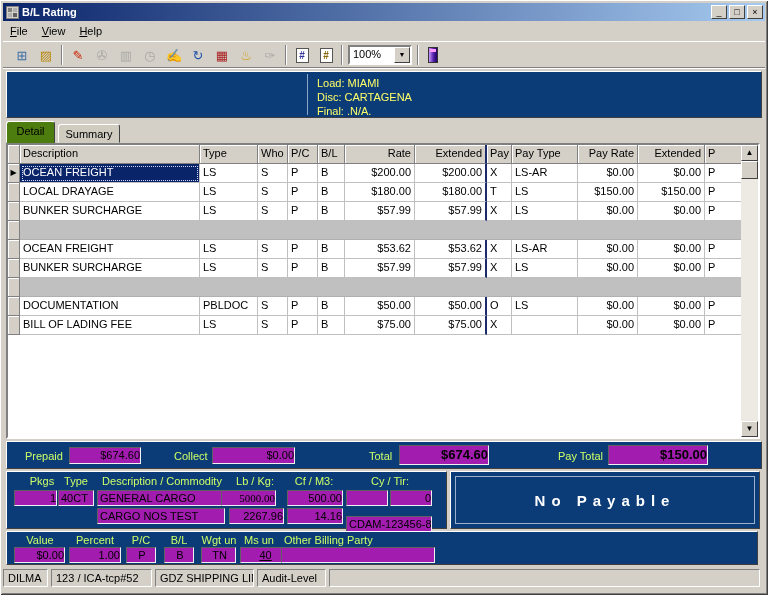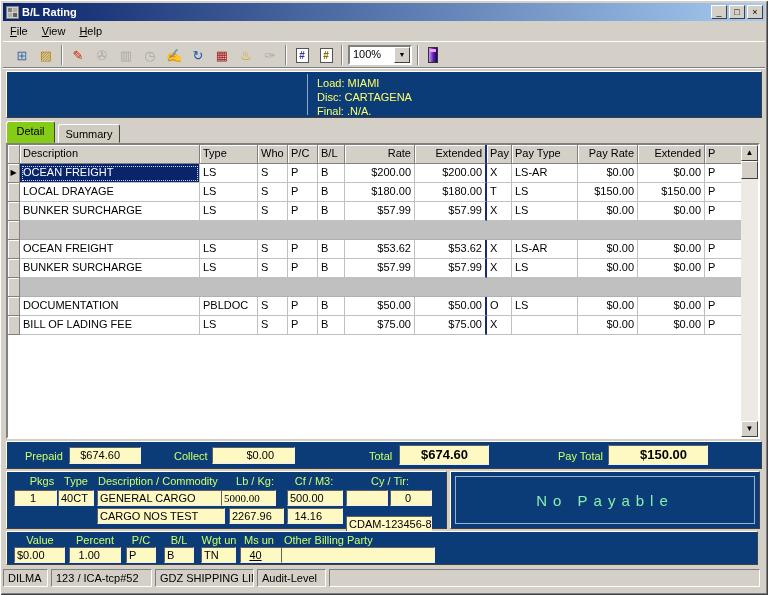--- a/index.html
+++ b/index.html
@@ -34,21 +34,21 @@
   
   .navy{background:#0C3C78;}
   #header-panel{position:absolute;left:6px;top:71px;width:756px;height:47px;border:1px solid;border-color:#fff #404040 #404040 #fff;}
   #hp-left{position:absolute;left:0;top:0;width:300px;height:100%;text-align:center;padding-top:3px;}
   #hp-div{position:absolute;left:300px;top:2px;bottom:2px;width:1px;background:#8aa6c8;}
   #hp-right{position:absolute;left:310px;top:0;height:100%;padding-top:4px;text-align:left;}
   .hp-main{color:#ffff00;font-weight:bold;font-size:13px;line-height:15px;}
   .hp-line{color:#ffff66;font-size:11px;line-height:14px;}
   
   #tabs{position:absolute;left:6px;top:119px;width:756px;height:24px;}
-  .tab{position:absolute;bottom:0;background:#84cc16;border:1px solid;border-color:#fff #404040 transparent #fff;
+  .tab{position:absolute;bottom:0;background:#4d7c0f;border:1px solid;border-color:#fff #404040 transparent #fff;
     border-radius:3px 3px 0 0;font-size:11px;text-align:center;padding-top:3px;}
   #tab-detail{left:0;width:49px;height:22px;z-index:2;}
   #tab-summary{left:52px;width:62px;height:19px;background:#D0CCC0;}
   
   #grid{position:absolute;left:6px;top:143px;width:754px;height:296px;border:2px solid;border-color:#808080 #fff #fff #808080;background:#fff;}
   #grid-table{position:absolute;left:0;top:0;width:733px;height:100%;overflow:hidden;}
   .grow{display:flex;height:19px;}
   .gcell{height:19px;font-size:11px;padding:2px 3px 0 3px;white-space:nowrap;overflow:hidden;
     border-right:1px solid #c0c0c0;border-bottom:1px solid #c0c0c0;background:#fff;color:#000;}
   .ghead .gcell{background:#D4D0C8;border-right:1px solid #808080;border-bottom:1px solid #808080;
@@ -62,29 +62,29 @@
   #grid-filler{position:absolute;left:0;top:190px;width:733px;bottom:0;background:#fff;}
   
   #vscroll{position:absolute;right:0;top:0;width:17px;height:100%;background:#ECEAE2;}
   .sbtn{position:absolute;left:0;width:17px;height:16px;background:#D4D0C8;border:1px solid;border-color:#fff #404040 #404040 #fff;
     font-size:8px;text-align:center;line-height:14px;color:#000;}
   #sb-up{top:0;} #sb-down{bottom:0;}
   #sb-thumb{position:absolute;left:0;top:16px;width:17px;height:18px;background:#D4D0C8;border:1px solid;border-color:#fff #404040 #404040 #fff;}
   
   #totals{position:absolute;left:6px;top:441px;width:756px;height:28px;border:1px solid;border-color:#fff #404040 #404040 #fff;}
   .lbl{position:absolute;color:#ccff66;font-size:11px;}
-  .fld{position:absolute;background:#fef9c3;color:#000;font-size:11px;text-align:right;
-    border:1px solid;border-color:#606060 #f0f0f0 #f0f0f0 #606060;padding:1px 20px 0 2px;white-space:nowrap;overflow:hidden;}
+  .fld{position:absolute;background:#a21caf;color:#000;font-size:11px;text-align:right;
+    border:1px solid;border-color:#606060 #f0f0f0 #f0f0f0 #606060;padding:1px 0 0 2px;white-space:nowrap;overflow:hidden;}
   .fld.big{font-size:13px;font-weight:bold;}
   
   #commodity-left{position:absolute;left:6px;top:471px;width:441px;height:58px;border:1px solid;border-color:#fff #404040 #404040 #fff;}
   #commodity-right{position:absolute;left:450px;top:471px;width:310px;height:58px;border:1px solid;border-color:#fff #404040 #404040 #fff;}
   #no-payable-box{position:absolute;left:4px;right:4px;top:4px;bottom:4px;border:1px solid #9ab0cc;
     display:flex;align-items:center;justify-content:center;}
-  #no-payable{color:#86efac;font-size:15px;font-weight:normal;letter-spacing:6px;}
+  #no-payable{color:#ffffff;font-size:15px;font-weight:bold;letter-spacing:6px;}
   
   #billing{position:absolute;left:6px;top:531px;width:752px;height:34px;border:1px solid;border-color:#fff #404040 #404040 #fff;}
   
   #statusbar{position:absolute;left:0;top:569px;width:768px;height:22px;display:flex;align-items:flex-start;padding-left:3px;}
   .spanel{height:18px;margin-right:3px;border:1px solid;border-color:#808080 #fff #fff #808080;
     font-size:11px;padding:2px 4px 0 4px;color:#000;white-space:nowrap;overflow:hidden;}
 </style>
 </head>
 <body>
 
@@ -315,21 +315,21 @@
     <span class="fld" style="left:205px;top:5px;width:83px;height:17px;">$0.00</span>
     <span class="lbl" style="left:362px;top:8px;">Total</span>
     <span class="fld big" style="left:392px;top:3px;width:90px;height:20px;">$674.60</span>
     <span class="lbl" style="left:551px;top:8px;">Pay Total</span>
     <span class="fld big" style="left:601px;top:3px;width:100px;height:20px;">$150.00</span>
   </div>
 
   <div id="commodity-left" class="navy">
     <span class="lbl" style="left:14px;top:3px;width:42px;text-align:center;">Pkgs</span>
     <span class="lbl" style="left:51px;top:3px;width:36px;text-align:center;">Type</span>
-    <span class="lbl" style="left:91px;top:3px;width:128px;text-align:left;">Description / Commodity</span>
+    <span class="lbl" style="left:91px;top:3px;width:128px;text-align:center;">Description / Commodity</span>
     <span class="lbl" style="left:218px;top:3px;width:60px;text-align:center;">Lb / Kg:</span>
     <span class="lbl" style="left:277px;top:3px;width:60px;text-align:center;">Cf / M3:</span>
     <span class="lbl" style="left:350px;top:3px;width:66px;text-align:center;">Cy / Tir:</span>
 
     <span class="fld" style="left:7px;top:18px;width:43px;height:16px;">1</span>
     <span class="fld" style="left:51px;top:18px;width:36px;height:16px;text-align:left;">40CT</span>
     <span class="fld" style="left:90px;top:18px;width:128px;height:16px;text-align:left;">GENERAL CARGO</span>
     <span class="fld" style="left:214px;top:18px;width:55px;height:16px;font-family:Liberation Serif, serif;">5000.00</span>
     <span class="fld" style="left:280px;top:18px;width:56px;height:16px;">500.00</span>
     <span class="fld" style="left:339px;top:18px;width:42px;height:16px;"></span>

